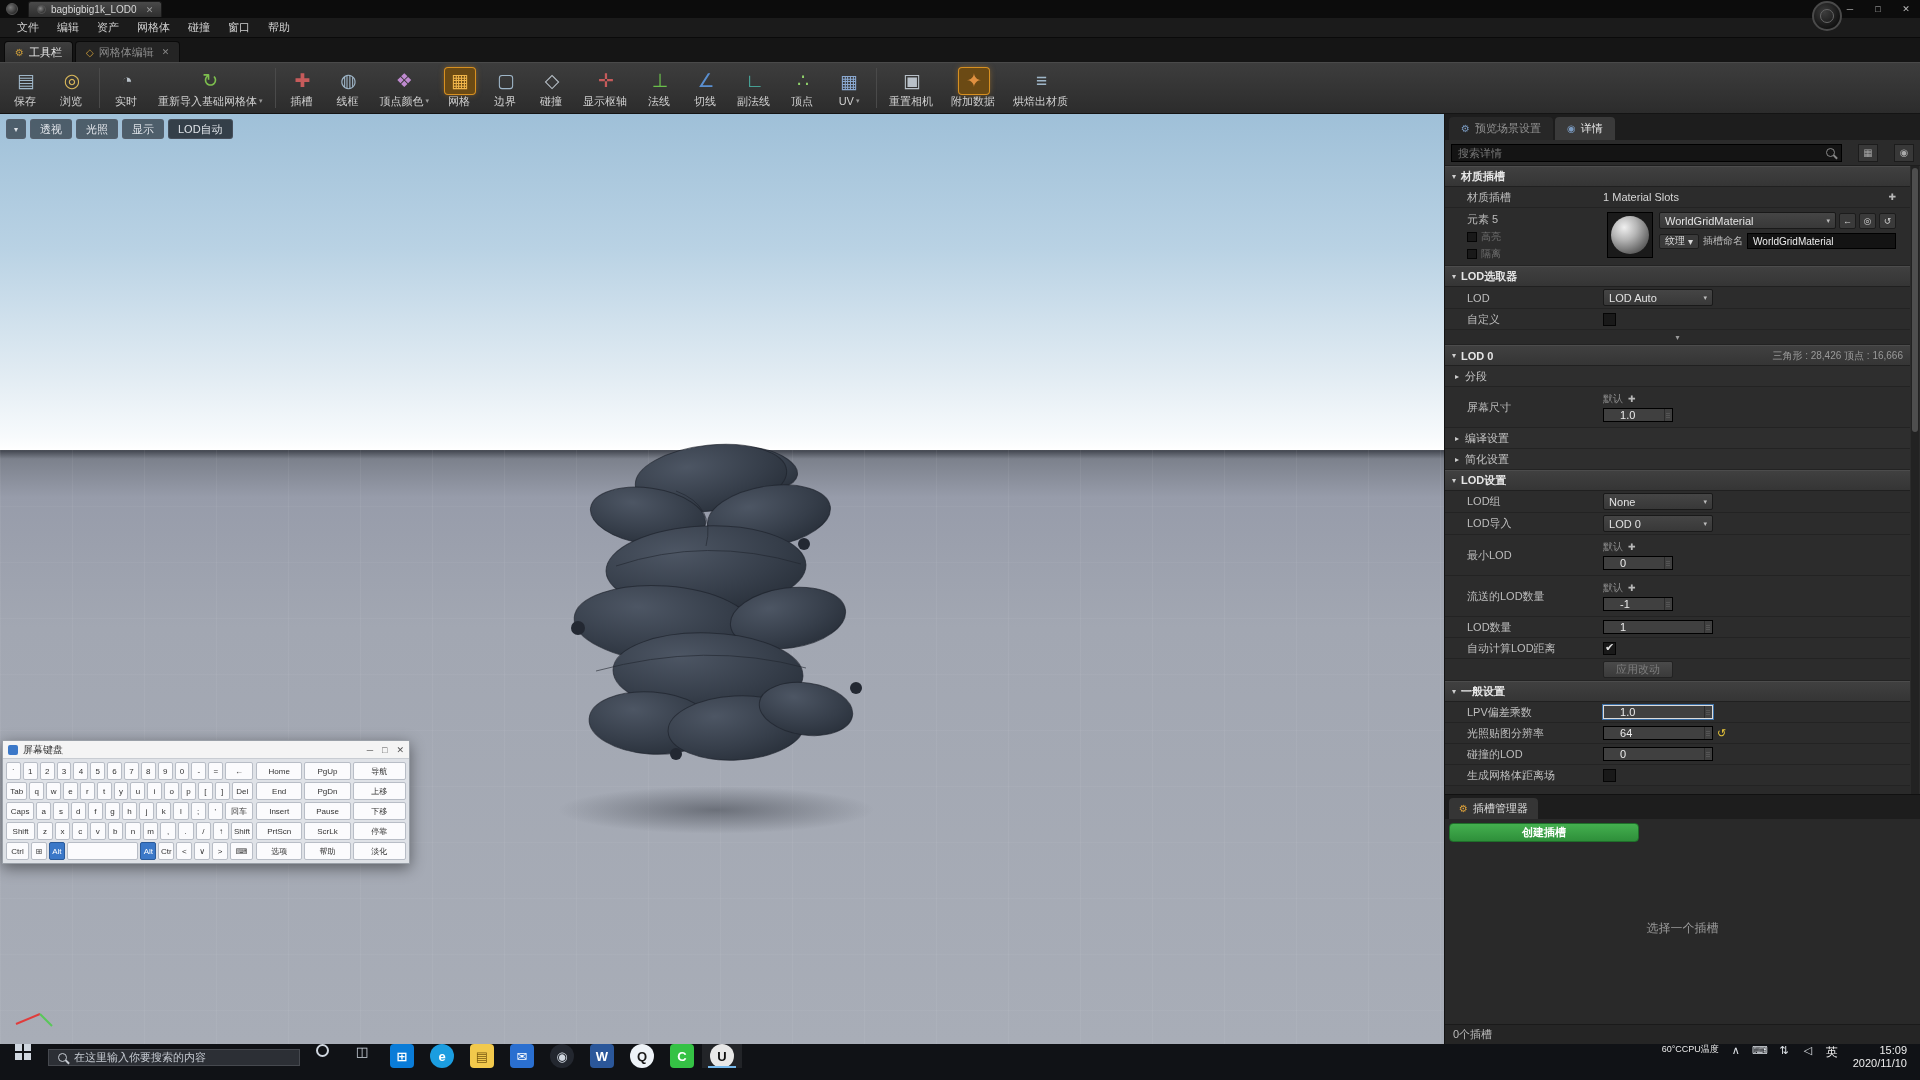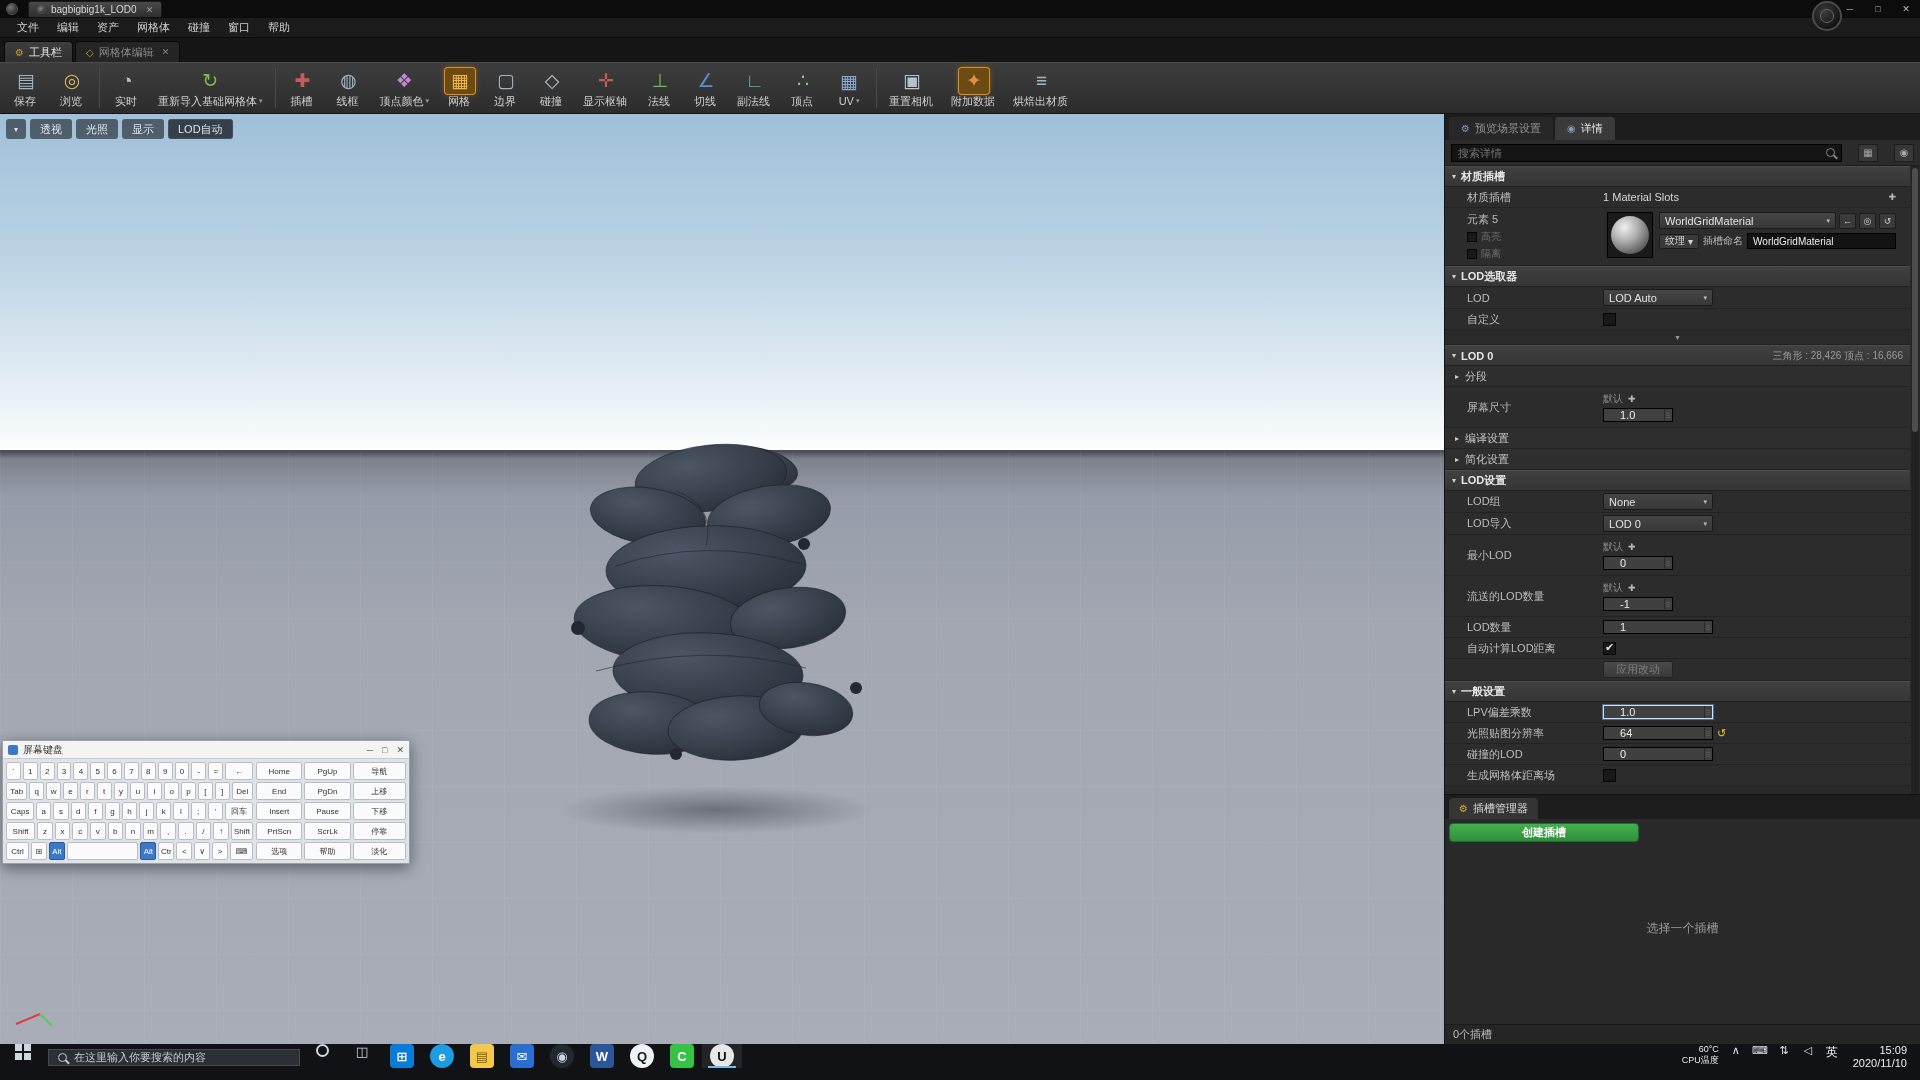--- a/index.html
+++ b/index.html
@@ -146,21 +146,21 @@
 .tb-ic-btn{width:40px;display:flex;align-items:center;justify-content:center;color:#cfd6df}
 .cortana-circle{width:13px;height:13px;border-radius:50%;border:2px solid #cfd6df}
 .taskview-glyph{font-size:13px}
 .tb-apps{display:flex}
 .tb-app{width:40px;display:flex;align-items:center;justify-content:center;position:relative}
 .tb-app.active{background:rgba(255,255,255,.08)}
 .tb-app.active::after{content:"";position:absolute;left:6px;right:6px;bottom:0;height:2px;background:#76b9ed}
 .app-ic{width:24px;height:24px;display:flex;align-items:center;justify-content:center;font-size:13px;font-weight:bold;border-radius:4px}
 .tb-app.round .app-ic{border-radius:50%}
 .tb-spacer{flex:1}
-.tb-cpu{display:flex;flex-direction:column;align-items:flex-end;justify-content:center;font-size:9px;color:#e8e8e8;line-height:11px;padding:0 6px}
+.tb-cpu{display:flex;flex-direction:row;align-items:flex-end;justify-content:center;font-size:9px;color:#e8e8e8;line-height:11px;padding:0 6px}
 .tb-tray{display:flex;align-items:center;gap:2px}
 .tray-ic{width:22px;text-align:center;font-size:11px;color:#dfe3e8}
 .tb-lang{width:26px;display:flex;align-items:center;justify-content:center;font-size:12px;color:#eee}
 .tb-clock{display:flex;flex-direction:column;align-items:flex-end;justify-content:center;font-size:11px;line-height:13px;color:#eee;padding:0 8px}
 .tb-showdesk{width:5px;border-left:1px solid #3a3d44}
 </style>
 </head>
 <body>
 
 <div id="app">

